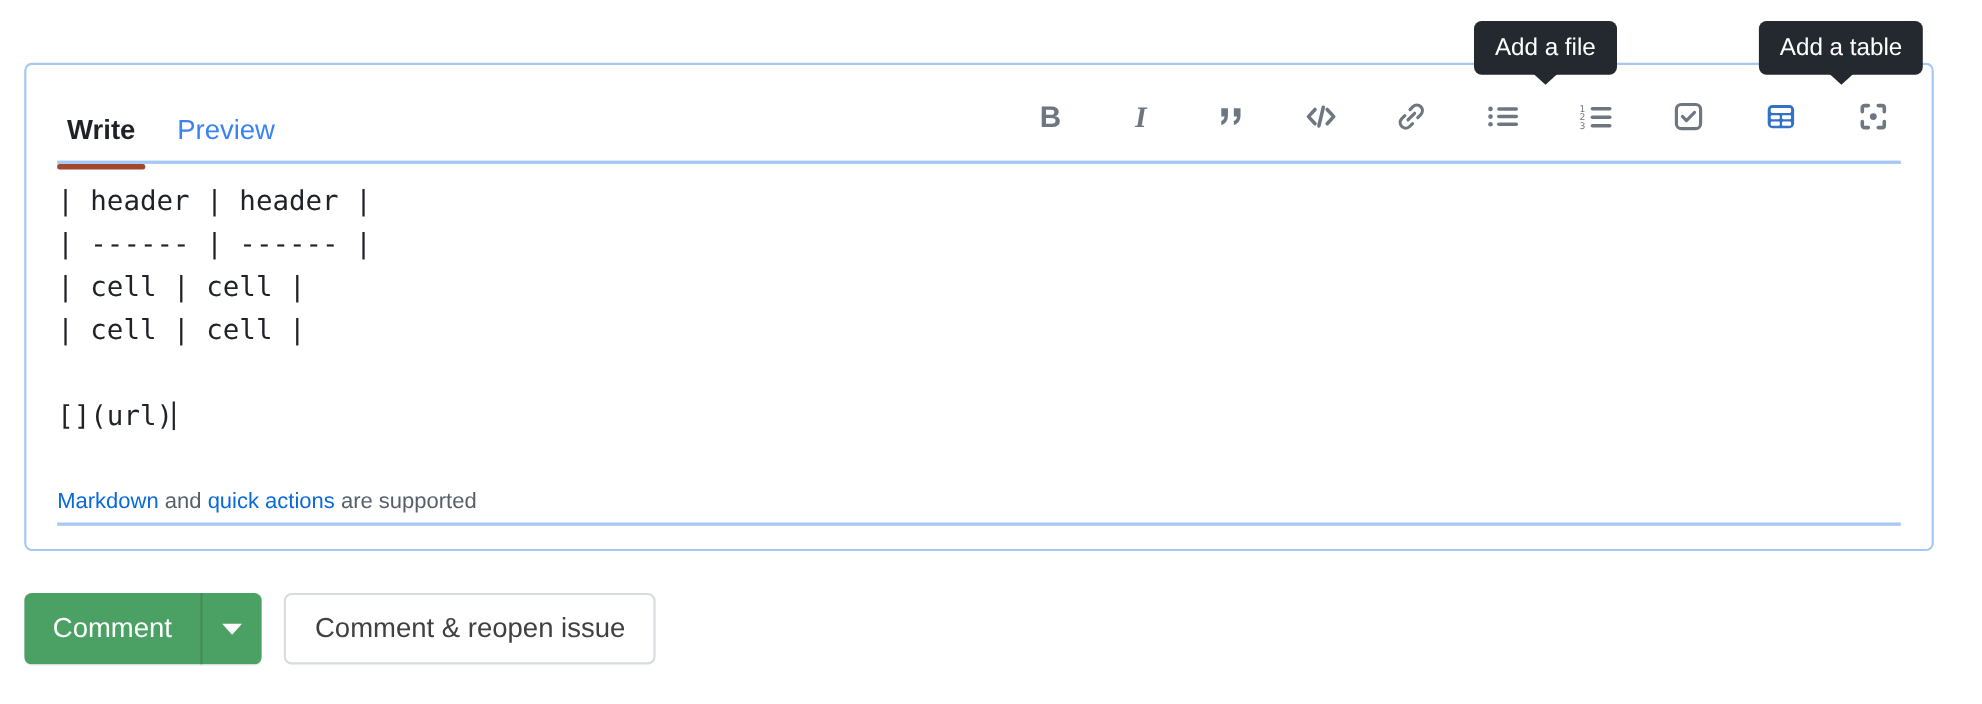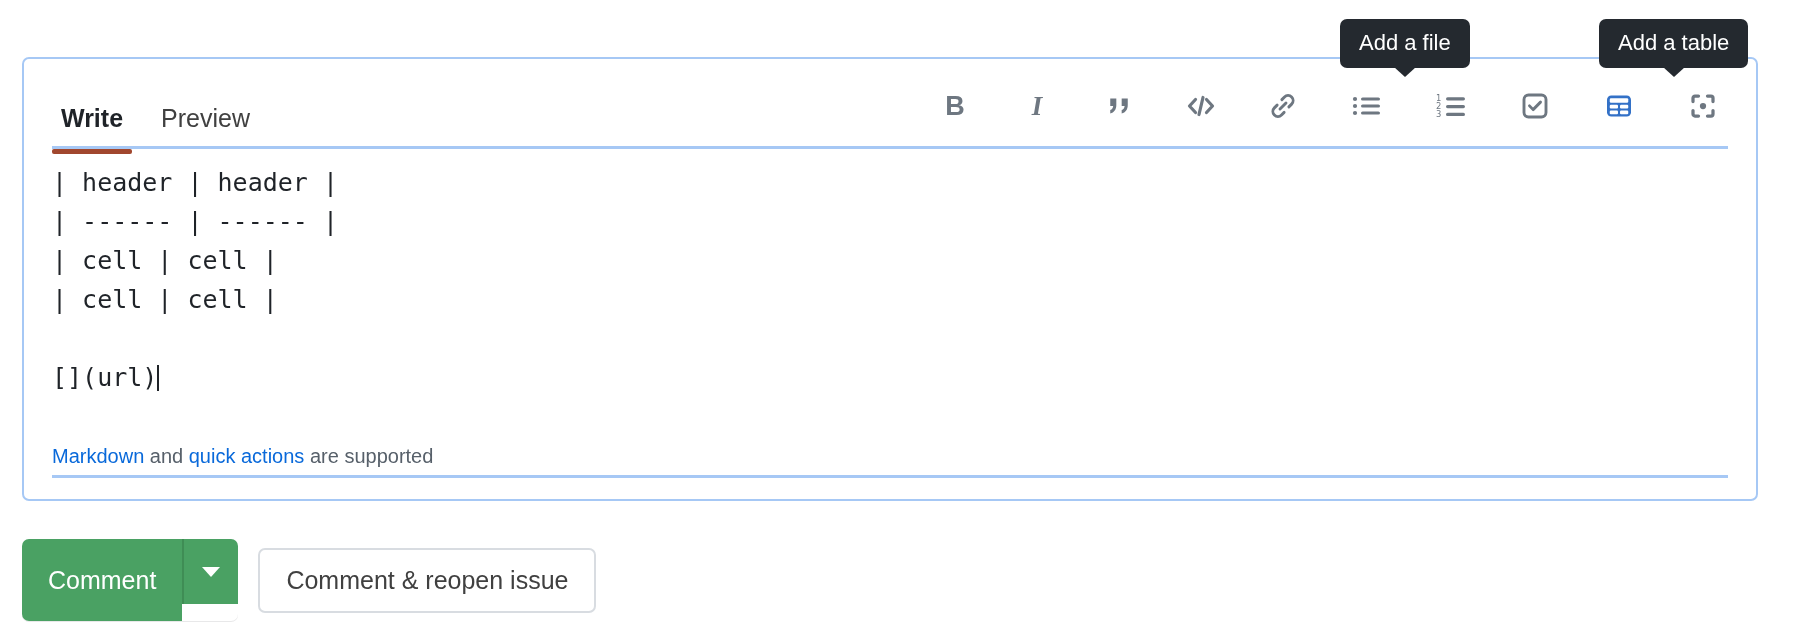--- a/index.html
+++ b/index.html
@@ -58,21 +58,21 @@
     align-items: flex-start;
   }
   .tabs {
     display: flex;
     align-items: flex-end;
     padding-left: 28px;
     height: 92px;
   }
   .tab {
     font-size: 25px;
-    color: #404040;
+    color: #3b82f6;
     padding: 0 9px 18px 9px;
     margin-right: 20px;
     position: relative;
     cursor: pointer;
   }
   .tab.active {
     color: #1f2328;
     font-weight: bold;
   }
   .tab.active::after {
@@ -185,21 +185,21 @@
     display: flex;
     border-radius: 7px;
     overflow: hidden;
     box-shadow: 0 1px 0 rgba(27,31,36,0.1);
   }
   .btn-primary {
     background: #4aa163;
     color: #ffffff;
     font-size: 25px;
     padding: 0 26px;
-    height: 82px;
+    height: 65px;
     display: flex; align-items: center;
     border: none;
     cursor: pointer;
     font-family: "Liberation Sans", sans-serif;
   }
   .btn-primary-caret {
     background: #4aa163;
     width: 56px; height: 65px;
     display: flex; align-items: center; justify-content: center;
     border-left: 2px solid #3f8d55;

